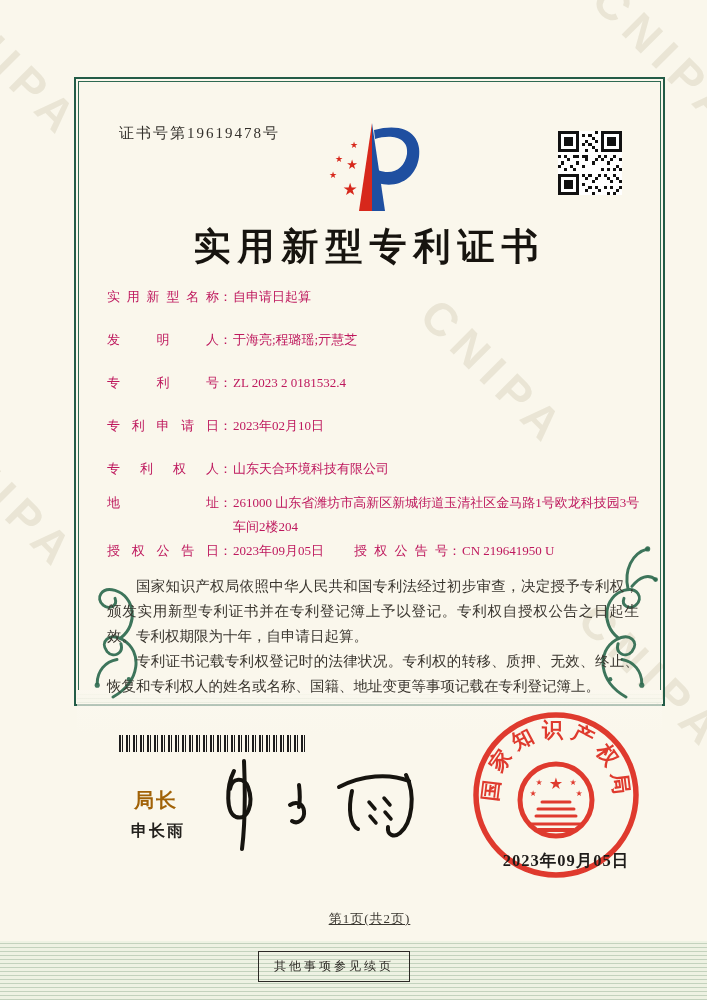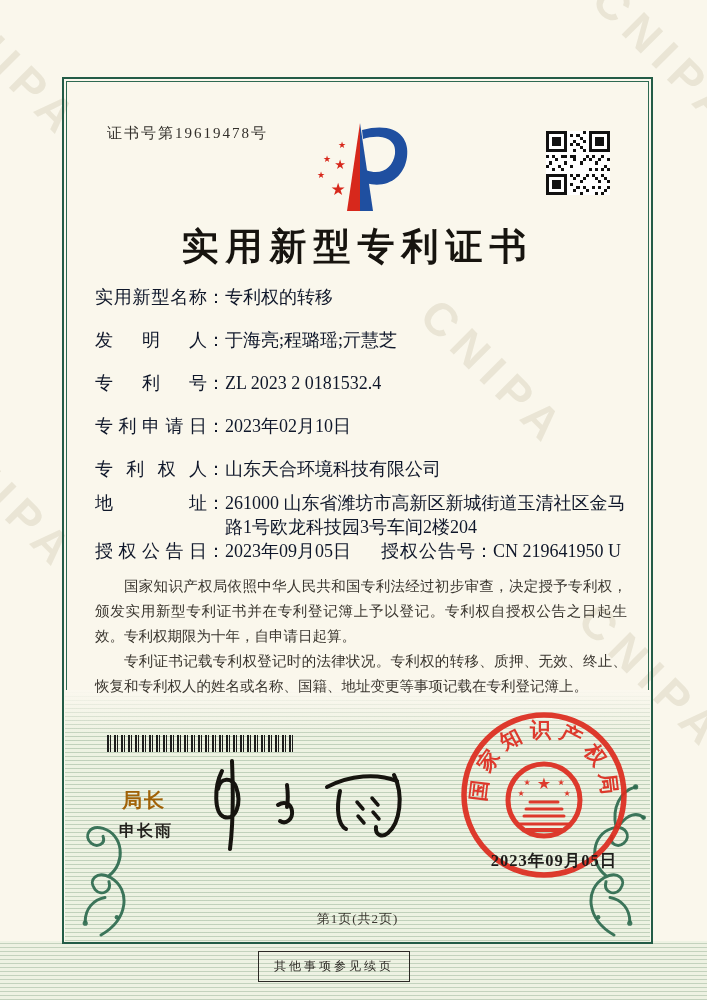--- a/index.html
+++ b/index.html
@@ -26,21 +26,21 @@
   .page-band{
     position:absolute;left:0;right:0;top:941px;height:59px;
     background-color:#eef2e3;
     background-image:repeating-linear-gradient(0deg,
       rgba(126,158,128,0.38) 0px, rgba(126,158,128,0.38) 1px,
       rgba(255,255,255,0) 1px, rgba(255,255,255,0) 4px);
   }
 
   
   .frame{
-    position:absolute;left:62px;top:77px;width:591px;height:867px;
+    position:absolute;left:74px;top:77px;width:591px;height:629px;
     border:2.5px solid #235c47;box-sizing:border-box;padding-left:33px;
   }
   .frame-inner{
     position:absolute;inset:2px;border:1px solid #2e6a52;
   }
   .band{
     position:absolute;left:1px;right:1px;bottom:1px;top:611px;
     background-color:#edf2e2;
     background-image:repeating-linear-gradient(0deg,
       rgba(126,158,128,0.40) 0px, rgba(126,158,128,0.40) 1px,
@@ -54,21 +54,21 @@
   
   .cert-no{position:absolute;left:43px;top:45px;font-size:15px;letter-spacing:2px;color:#33302b;}
   .logo{position:absolute;left:241px;top:38px;width:110px;height:100px;}
   .qr{position:absolute;left:482px;top:52px;width:64px;height:64px;}
   .title{
     position:absolute;left:0;right:0;top:143px;text-align:center;
     font-size:37px;font-weight:bold;letter-spacing:7px;color:#17140f;
   }
 
   
-  .fields{position:absolute;left:31px;top:206px;width:545px;font-size:18px;color:#0f172a;}
+  .fields{position:absolute;left:31px;top:206px;width:545px;font-size:13px;color:#be185d;}
   .frow{display:flex;align-items:flex-start;line-height:24px;margin-bottom:19px;}
   .frow.addr{margin-bottom:0;}
   .flabel{
     display:inline-block;width:112px;flex:0 0 112px;
     text-align:justify;text-align-last:justify;
   }
   .fcolon{flex:0 0 14px;}
   .fval{flex:1 1 auto;max-width:416px;}
   .gpair2{margin-left:30px;display:flex;}
   .glabel2{display:inline-block;width:94px;flex:0 0 94px;text-align:justify;text-align-last:justify;}
@@ -97,21 +97,21 @@
   .sig{position:absolute;left:128px;top:678px;width:215px;height:95px;}
 
   
   .seal{position:absolute;left:390px;top:626px;width:180px;height:180px;}
   .seal-date{
     position:absolute;left:405px;top:771px;width:170px;text-align:center;
     font-size:16.5px;font-weight:bold;letter-spacing:1px;color:#1e1c1a;z-index:5;
   }
 
   
-  .page-no{position:absolute;left:0;right:0;top:831px;text-align:center;font-size:13px;letter-spacing:1px;color:#3b3831;}
+  .page-no{position:absolute;left:0;right:0;top:831px;text-align:center;font-size:13px;letter-spacing:1px;color:#3b3831;text-decoration:underline;}
   .cont-box{
     position:absolute;left:258px;top:951px;width:152px;height:31px;
     border:1.5px solid #2c2a26;box-sizing:border-box;
     text-align:center;line-height:28px;font-size:12px;letter-spacing:3px;color:#2e2b26;
   }
 
   .flourish{position:absolute;bottom:5px;width:70px;height:158px;}
   .flourish.right{right:5px;}
   .flourish.left{left:5px;transform:scaleX(-1);}
 </style>
@@ -194,21 +194,21 @@
         <path d="M8 1h1v1H8z M10 1h1v1h-1z M11 2h1v1h-1z M9 3h1v1H9z M12 0h1v1h-1z M8 4h1v1H8z M10 4h1v1h-1z M12 3h1v1h-1z M11 5h1v1h-1z M9 6h1v1H9z M12 6h1v1h-1z M0 8h1v1H0z M2 8h1v1H2z M3 9h1v1H3z M5 8h1v1H5z M6 10h1v1H6z M1 10h1v1H1z M4 11h1v1H4z M2 12h1v1H2z M0 11h1v1H0z M5 12h1v1H5z M6 8h1v1H6z M8 8h2v1H8z M9 9h1v1H9z M12 9h1v1h-1z M11 10h1v1h-1z M8 11h1v1H8z M13 8h1v1h-1z M14 9h1v1h-1z M15 8h1v1h-1z M17 9h1v1h-1z M16 10h1v1h-1z M18 8h1v1h-1z M20 9h1v1h-1z M19 11h1v1h-1z M14 12h1v1h-1z M16 12h1v1h-1z M18 12h1v1h-1z M20 12h1v1h-1z M8 14h1v1H8z M9 15h1v1H9z M10 14h1v1h-1z M12 15h1v1h-1z M11 16h1v1h-1z M13 14h1v1h-1z M8 17h1v1H8z M10 18h1v1h-1z M9 19h1v1H9z M12 18h1v1h-1z M11 20h1v1h-1z M13 19h1v1h-1z M15 14h1v1h-1z M16 15h1v1h-1z M17 16h1v1h-1z M18 14h1v1h-1z M19 15h1v1h-1z M20 16h1v1h-1z M15 18h1v1h-1z M17 18h1v1h-1z M19 19h1v1h-1z M16 20h1v1h-1z M18 20h1v1h-1z M20 18h1v1h-1z"></path>
       </g>
     </svg>
 
     <div class="title">实用新型专利证书</div>
 
     <div class="fields">
       <div class="frow">
         <span class="flabel">实用新型名称</span>
           <span class="fcolon">：</span>
-          <span class="fval">专利权的转移</span>
+          <span class="fval">自申请日起算</span>
       </div>
       <div class="frow">
         <span class="flabel">发明人</span>
           <span class="fcolon">：</span>
           <span class="fval">于海亮;程璐瑶;亓慧芝</span>
       </div>
       <div class="frow">
         <span class="flabel">专利号</span>
           <span class="fcolon">：</span>
           <span class="fval">ZL 2023 2 0181532.4</span>

